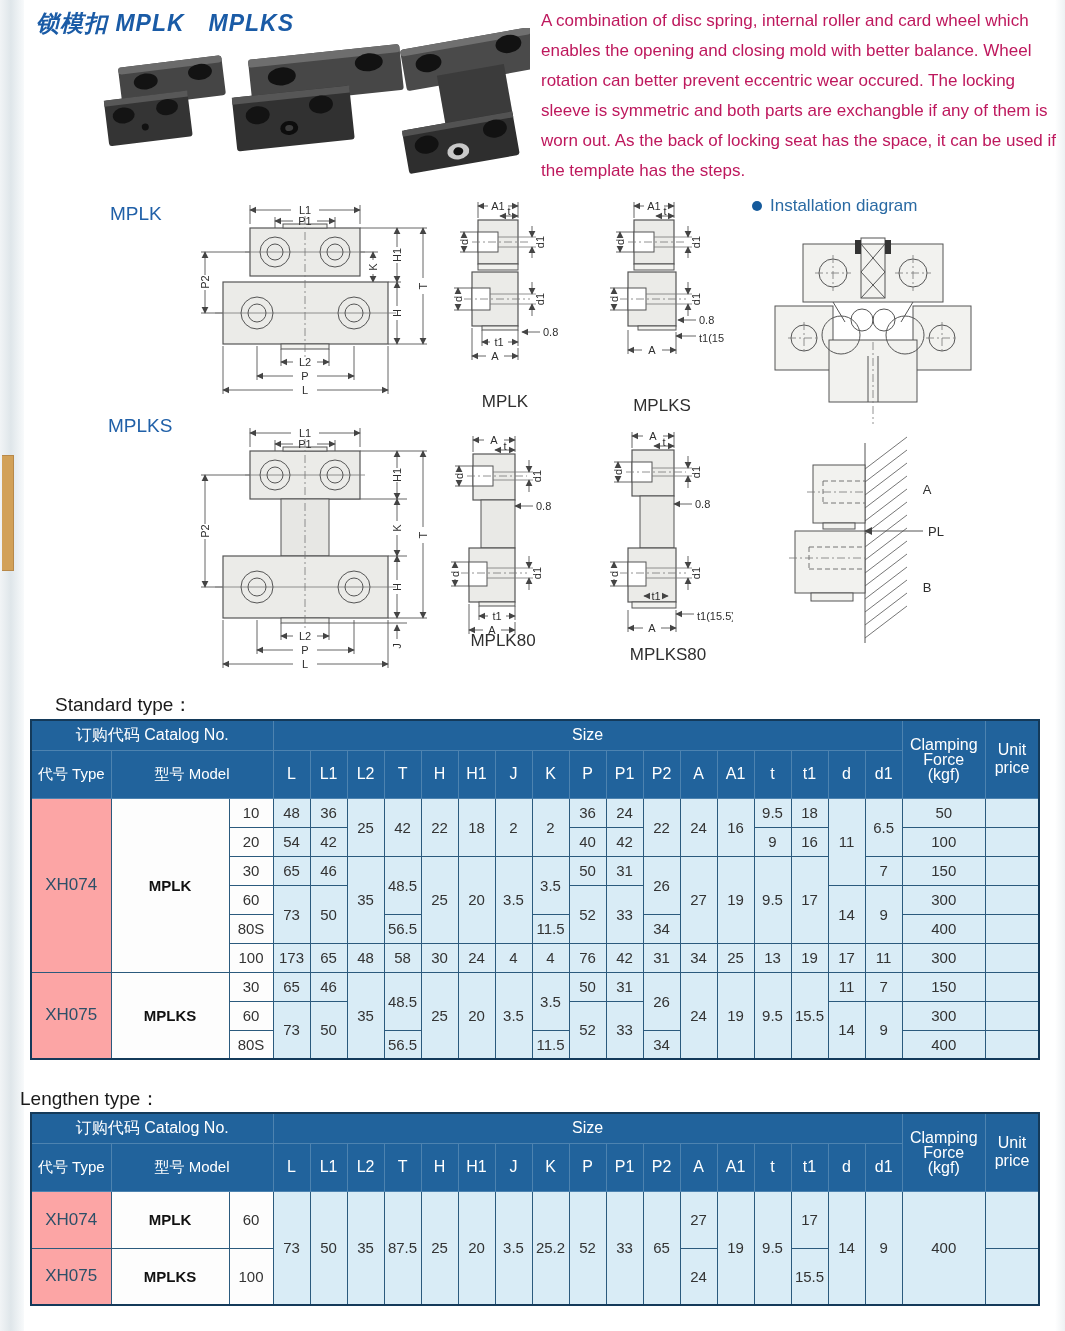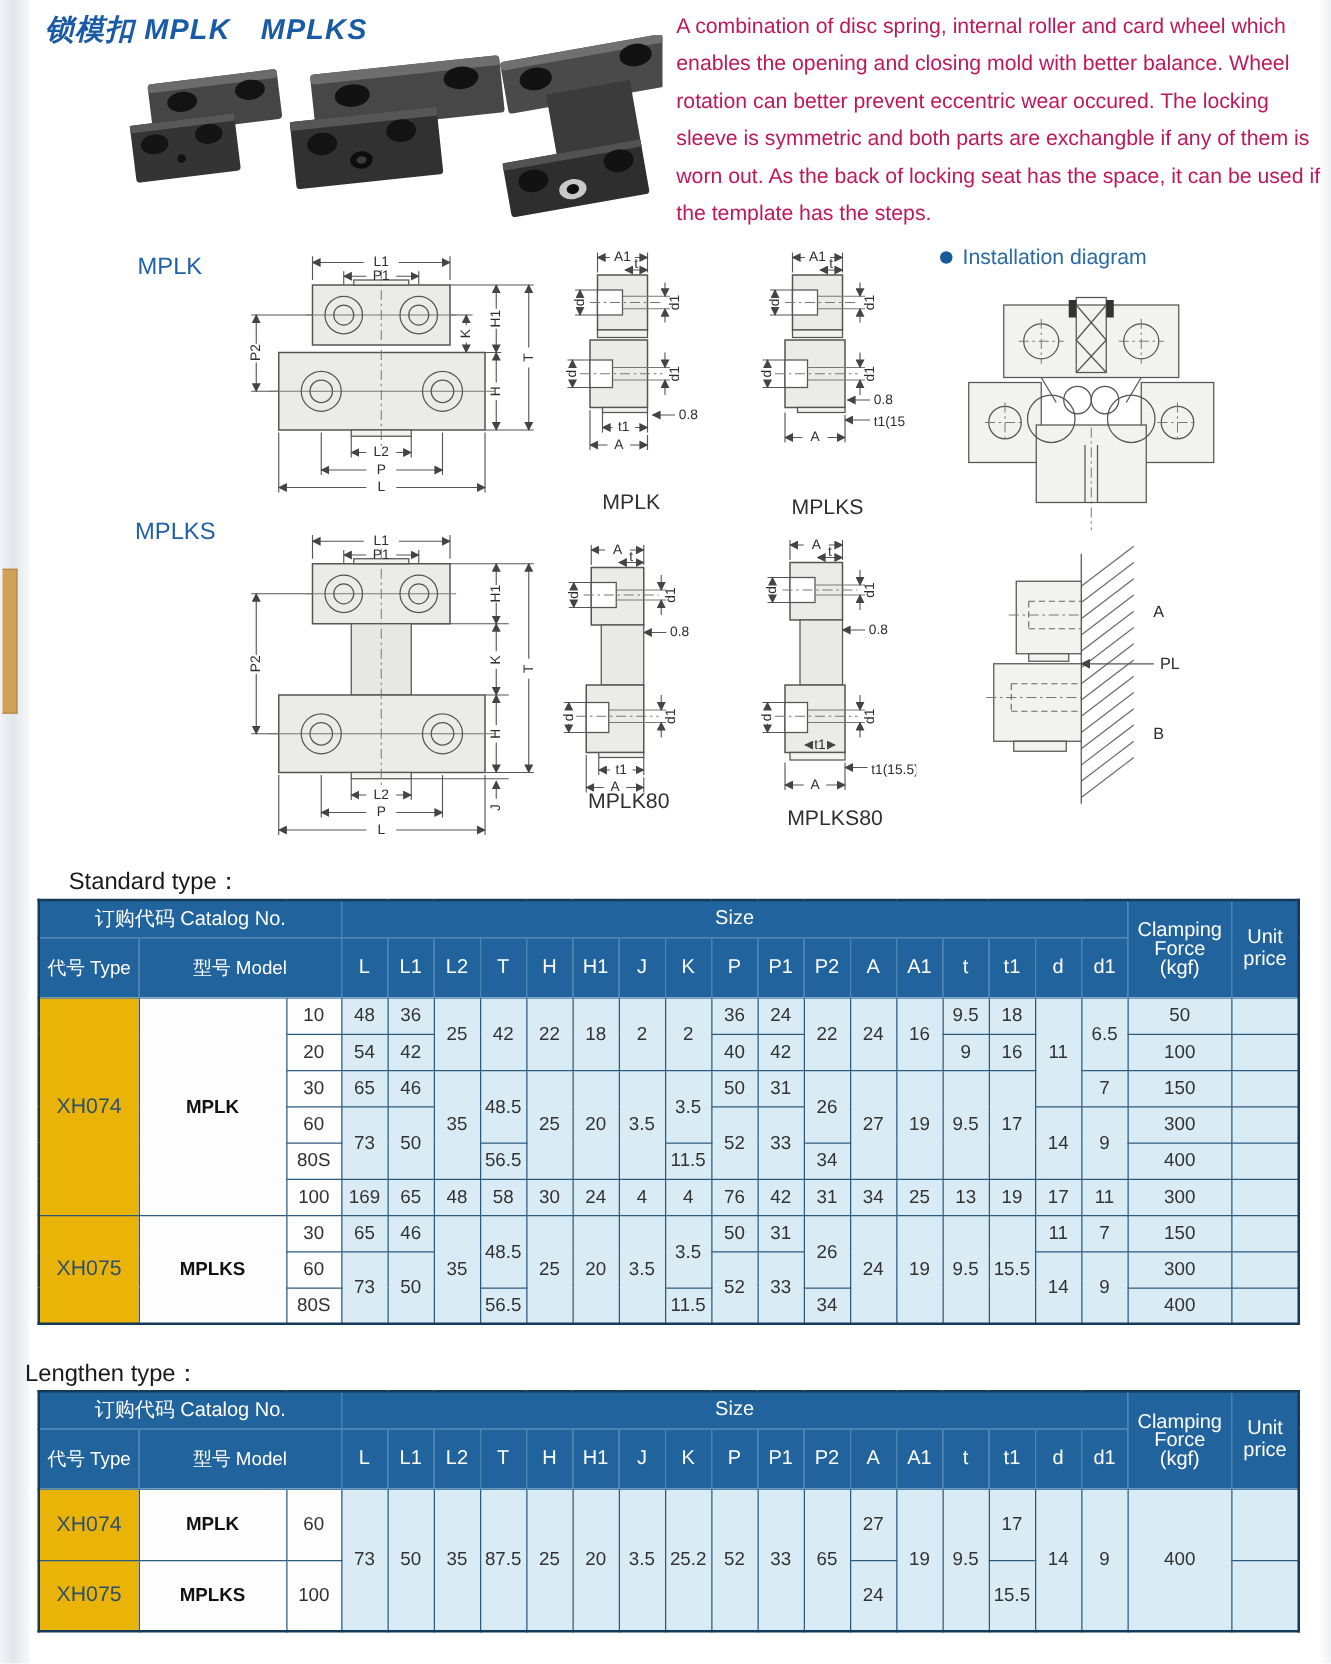--- a/index.html
+++ b/index.html
@@ -43,21 +43,21 @@
     border:2px solid var(--border-dark);font-size:15px;}
   .cat-table th{background:var(--header-bg);color:#fff;font-weight:normal;
     border:1px solid #4d83b0;padding:0;text-align:center;}
   .cat-table td{border:1px solid #2b5a7d;padding:0 2px;text-align:center;
     background:var(--cell-blue);color:#333;height:29px;}
   .cat-table tr.h1 th{height:30px;font-size:16px;}
   .cat-table tr.h2 th{height:48px;font-size:16px;}
   .cat-table th.size-h{font-size:17px;}
   .cat-table th.small-h{font-size:14px;line-height:15px;}
   .cat-table td.cw{background:#fdfdfd;}
-  .cat-table td.ct{background:#eab308;color:var(--type-color);font-size:17px;}
+  .cat-table td.ct{background:#fca5a5;color:var(--type-color);font-size:17px;}
   .cat-table td.cm{background:#fdfdfd;color:#111;font-weight:bold;font-size:15px;}
   #len-table td{height:57px;}
 </style>
 </head>
 <body>
 
 <svg width="0" height="0" style="position:absolute" aria-hidden="true">
   <defs>
     <marker id="ar" viewBox="0 0 10 10" refX="9" refY="5" markerWidth="8" markerHeight="8" orient="auto-start-reverse">
       <path d="M0,0 L10,5 L0,10 z" fill="#444"></path>
@@ -686,21 +686,21 @@
         <tr>
           <td class="cw">80S</td>
           <td>56.5</td>
           <td>11.5</td>
           <td>34</td>
           <td>400</td>
           <td></td>
         </tr>
         <tr>
           <td class="cw">100</td>
-          <td>169</td>
+          <td>173</td>
           <td>65</td>
           <td>48</td>
           <td>58</td>
           <td>30</td>
           <td>24</td>
           <td>4</td>
           <td>4</td>
           <td>76</td>
           <td>42</td>
           <td>31</td>

